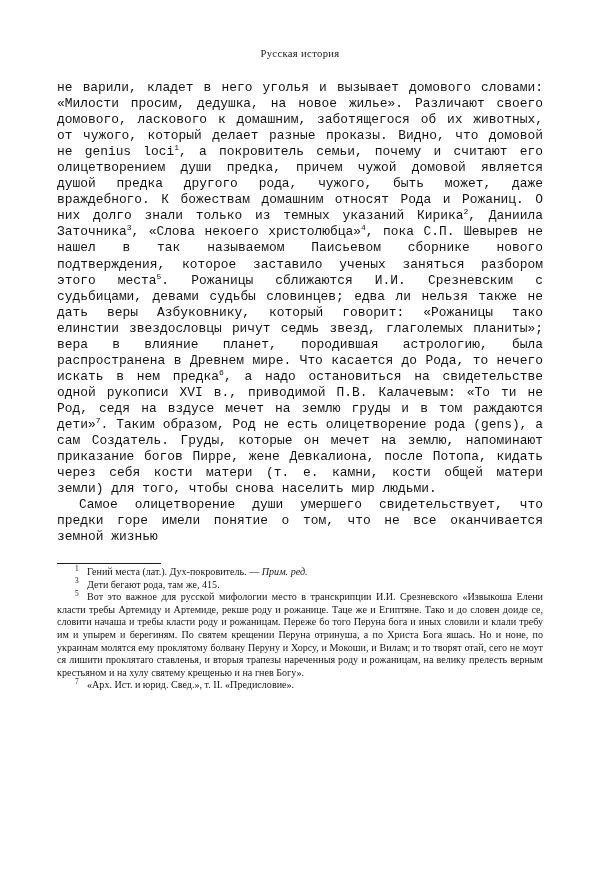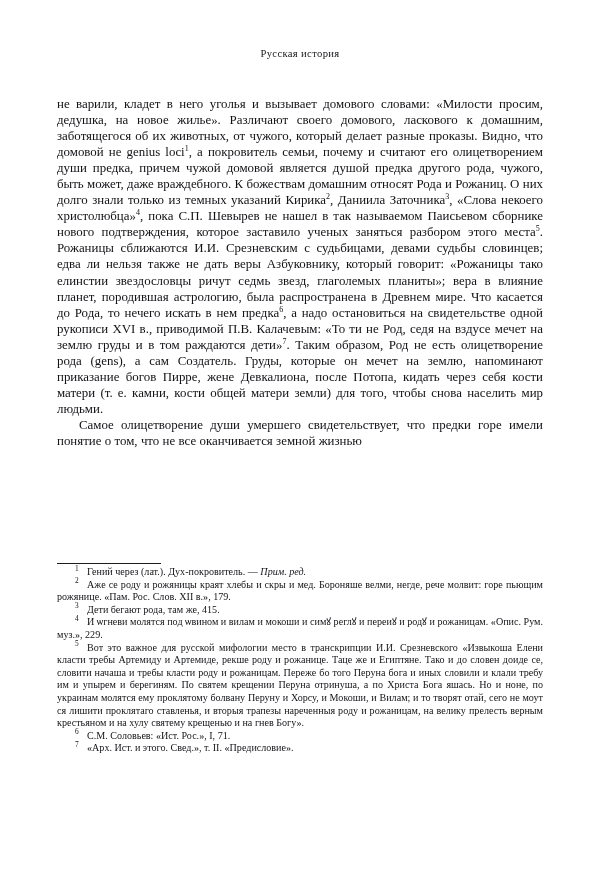--- a/index.html
+++ b/index.html
@@ -34,22 +34,23 @@
     text-align: center;
     font-size: 10.6px;
     letter-spacing: 0.35px;
     color: #15161a;
   }
 
   
   .body-block {
     position: absolute;
     left: 57px;
-    top: 96px;
+    top: 80px;
     width: 486px;
+    font-family: Liberation Mono, monospace;
   }
 
   .body-par {
     margin: 0;
     font-size: 12.9px;
     line-height: 16.05px;
     text-align: justify;
     text-align-last: left;
     color: #111216;
     hyphens: manual;
@@ -141,23 +142,20 @@
   <div class="body-block">
 
   <p class="body-par"><span>не варили, кладет в него уголья и вызывает домового словами: «Милости просим, дедушка, на новое жилье». Различают своего домового, ласкового к домашним, заботящегося об их животных, от чужого, который делает разные проказы. Видно, что домовой не </span><span class="lat">genius loci</span><sup class="fn">1</sup><span>, а покровитель семьи, почему и считают его олицетворением души предка, причем чужой домовой является душой предка другого рода, чужого, быть может, даже враждебного. К божествам домашним относят Рода и Рожаниц. О них долго знали только из темных указаний Кирика</span><sup class="fn">2</sup><span>, Даниила Заточника</span><sup class="fn">3</sup><span>, «Слова некоего христолюбца»</span><sup class="fn">4</sup><span>, пока С.П. Шевырев не нашел в так называемом Паисьевом сборнике нового подтверждения, которое заставило ученых заняться разбором этого места</span><sup class="fn">5</sup><span>. Рожаницы сближаются И.И. Срезневским с судьбицами, девами судьбы словинцев; едва ли нельзя также не дать веры Азбуковнику, который говорит: «Рожаницы тако елинстии звездословцы ричут седмь звезд, глаголемых планиты»; вера в влияние планет, породившая астрологию, была распространена в Древнем мире. Что касается до Рода, то нечего искать в нем предка</span><sup class="fn">6</sup><span>, а надо остановиться на свидетельстве одной рукописи XVI в., приводимой П.В. Калачевым: «То ти не Род, седя на вздусе мечет на землю груды и в том раждаются дети»</span><sup class="fn">7</sup><span>. Таким образом, Род не есть олицетворение рода (</span><span class="lat">gens</span><span>), а сам Создатель. Груды, которые он мечет на землю, напоминают приказание богов Пирре, жене Девкалиона, после Потопа, кидать через себя кости матери (т. е. камни, кости общей матери земли) для того, чтобы снова населить мир людьми.</span></p>
       <p class="body-par indent"><span>Самое олицетворение души умершего свидетельствует, что предки горе имели понятие о том, что не все оканчивается земной жизнью</span></p>
     </div>
 
   <div class="fn-rule"></div>
 
   <div class="footnotes">
 
-  <p class="fn-item"><span class="fn-marker">1</span><span class="fn-text"><span>Гений через (лат.). Дух-покровитель. — </span><em class="fn-italic">Прим. ред.</em></span></p>
-      <p class="fn-item"><span class="fn-marker">2</span><span class="fn-text"><span>Аже се роду и рожяницы краят хлебы и скры и мед. Бороняше велми, негде, рече молвит: горе пьющим рожянице. «Пам. Рос. Слов. XII в.», 179.</span></span></p>
+  <p class="fn-item"><span class="fn-marker">1</span><span class="fn-text"><span>Гений места (лат.). Дух-покровитель. — </span><em class="fn-italic">Прим. ред.</em></span></p>
       <p class="fn-item"><span class="fn-marker">3</span><span class="fn-text"><span>Дети бегают рода, там же, 415.</span></span></p>
-      <p class="fn-item"><span class="fn-marker">4</span><span class="fn-text"><span>И ѡгневи молятся под ѡвином и вилам и мокоши и симꙋ реглꙋ и переиꙋ и родꙋ и рожаницам. «Опис. Рум. муз.», 229.</span></span></p>
       <p class="fn-item"><span class="fn-marker">5</span><span class="fn-text"><span>Вот это важное для русской мифологии место в транскрипции И.И. Срезневского «Извыкоша Елени класти требы Артемиду и Артемиде, рекше роду и рожанице. Таце же и Египтяне. Тако и до словен доиде се, словити начаша и требы класти роду и рожаницам. Переже бо того Перуна бога и иных словили и клали требу им и упырем и берегиням. По святем крещении Перуна отринуша, а по Христа Бога яшась. Но и ноне, по украинам молятся ему проклятому болвану Перуну и Хорсу, и Мокоши, и Вилам; и то творят отай, сего не моут ся лишити проклятаго ставленья, и вторыя трапезы нареченныя роду и рожаницам, на велику прелесть верным крестьяном и на хулу святему крещенью и на гнев Богу».</span></span></p>
-      <p class="fn-item"><span class="fn-marker">6</span><span class="fn-text"><span>С.М. Соловьев: «Ист. Рос.», I, 71.</span></span></p>
-      <p class="fn-item"><span class="fn-marker">7</span><span class="fn-text"><span>«Арх. Ист. и этого. Свед.», т. II. «Предисловие».</span></span></p>
+      <p class="fn-item"><span class="fn-marker">7</span><span class="fn-text"><span>«Арх. Ист. и юрид. Свед.», т. II. «Предисловие».</span></span></p>
     </div>
 
 
 </div>
 
 </body></html>

